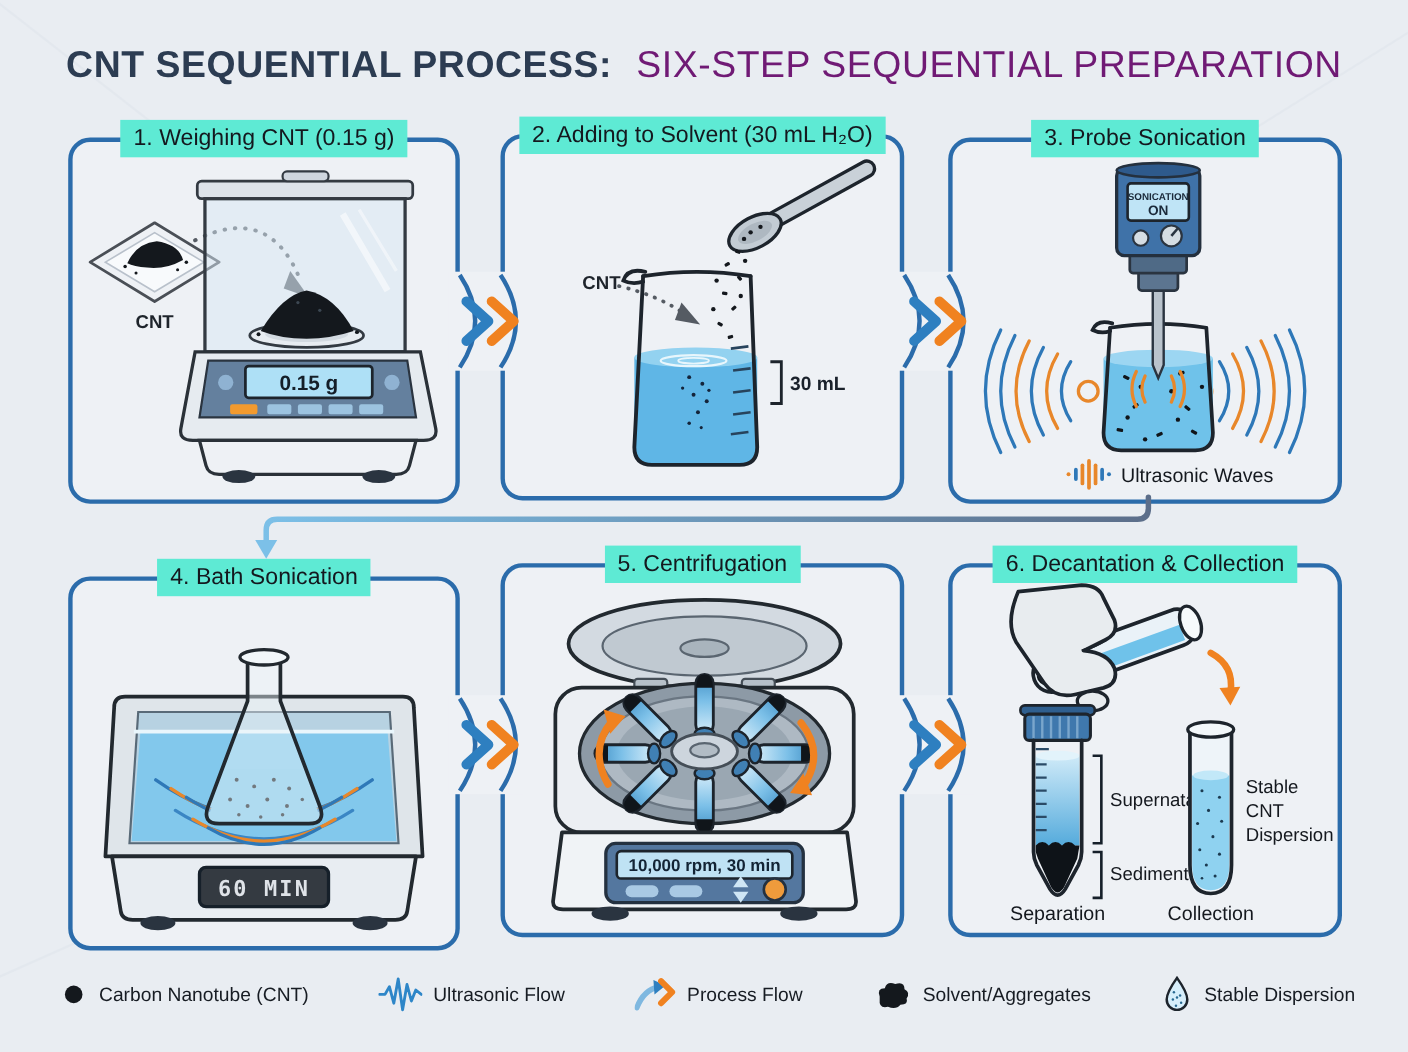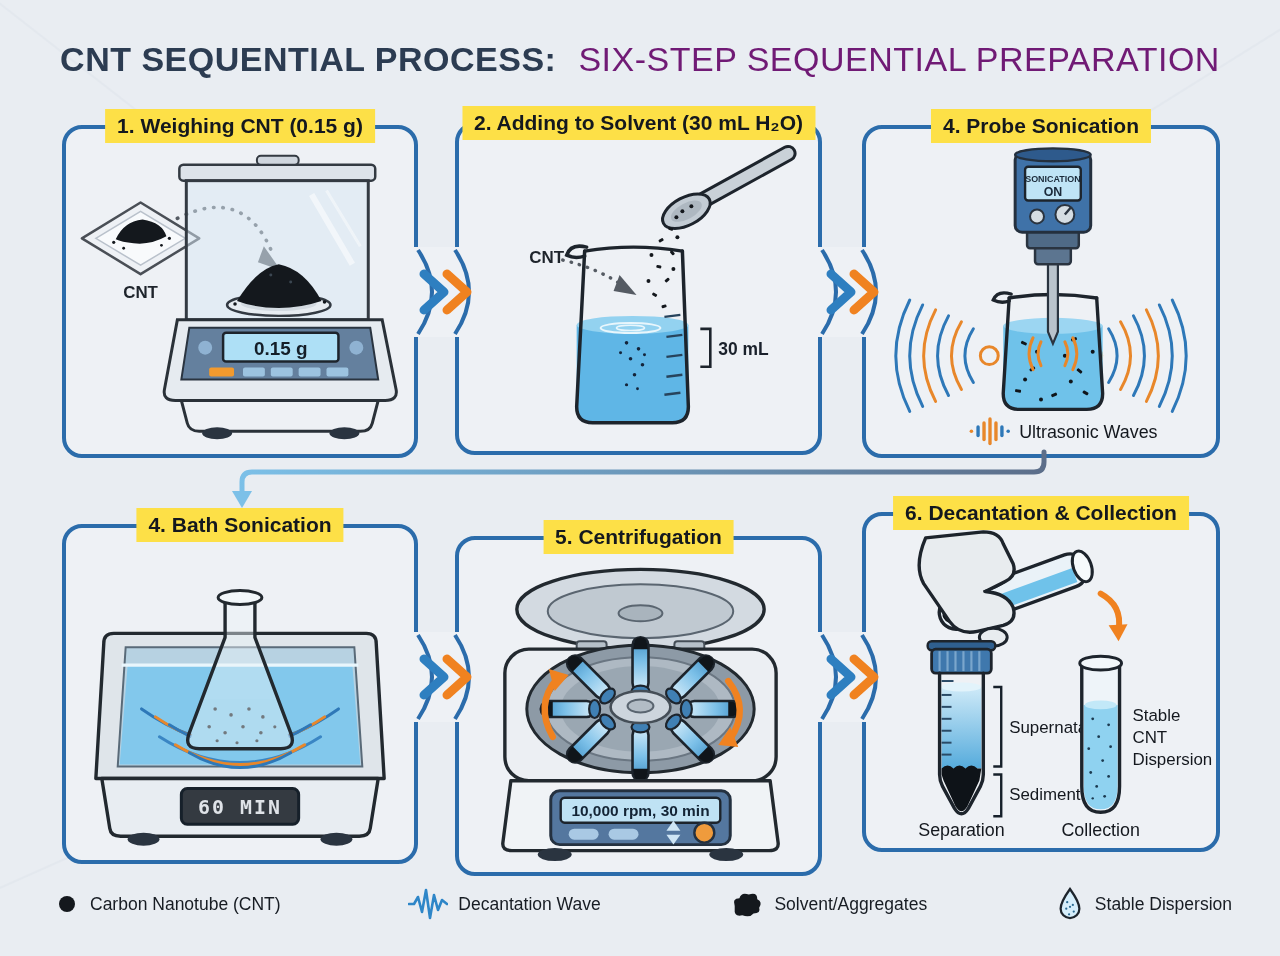--- a/index.html
+++ b/index.html
@@ -15,22 +15,22 @@
     font-size:34px;letter-spacing:.5px;white-space:nowrap;
   }
   .page-header .strong{font-weight:800;color:#2c3c52;}
   .page-header .rest{font-weight:500;color:#701a75;margin-left:12px;}
   .panel{
     position:absolute;border:4px solid #2b6cab;border-radius:20px;
     background:#eef1f5;box-sizing:border-box;
   }
   .panel-title{
     position:absolute;top:-20px;left:50%;transform:translateX(-50%);
-    background:#fde047;padding:0 12px;white-space:nowrap;
-    font-size:21px;font-weight:700;color:#14181e;line-height:34px;
+    background:#5eead4;padding:0 12px;white-space:nowrap;
+    font-size:21px;font-weight:400;color:#14181e;line-height:34px;
   }
   .illus{position:absolute;left:0;top:8px;width:100%;height:calc(100% - 10px);}
   .legend{
     position:absolute;left:54px;right:48px;top:878px;height:52px;
     display:flex;align-items:center;justify-content:space-between;
   }
   .legend-item{display:flex;align-items:center;gap:10px;}
   .legend-item .lbl{font-size:17.5px;font-weight:500;color:#171c23;white-space:nowrap;text-align:center;}
   svg text{font-family:"Liberation Sans","DejaVu Sans",sans-serif;}
   .seg{font-family:"DejaVu Sans Mono",monospace;}
@@ -162,21 +162,21 @@
       </g>
     </g>
     <g>
       <path d="M242,190 L252,190 L252,228 L242,228" fill="none" stroke="#1d242c" stroke-width="2.6"></path>
       <text x="260" y="216" font-size="17.5" font-weight="600" fill="#1a212b">30 mL</text>
     </g>
   </svg>
 </section>
 
 <section class="panel" style="left:862px;top:125px;width:358px;height:333px;">
-  <div class="panel-title">4. Probe Sonication</div>
+  <div class="panel-title">3. Probe Sonication</div>
   <svg class="illus" viewBox="0 0 352 305">
 
     <g fill="none" stroke-width="3" stroke-linecap="round">
       <path d="M44,158 Q16,214 44,270" stroke="#2e78b8"></path>
       <path d="M57,163 Q31,214 57,265" stroke="#2e78b8"></path>
       <path d="M70,168 Q46,214 70,260" stroke="#e8872a"></path>
       <path d="M83,174 Q61,214 83,254" stroke="#2e78b8"></path>
       <path d="M96,180 Q76,214 96,248" stroke="#e8872a"></path>
       <path d="M108,187 Q91,214 108,241" stroke="#2e78b8"></path>
       <circle cx="124" cy="214" r="9" stroke="#e8872a"></circle>
@@ -292,21 +292,21 @@
     <g>
       <path d="M36,238 L314,238 L306,288 Q305,296 295,296 L55,296 Q45,296 44,288 Z" fill="#e8edf2" stroke="#22292f" stroke-width="3.4" stroke-linejoin="round"></path>
       <rect x="116" y="248" width="118" height="36" rx="6" fill="#343a41" stroke="#16202a" stroke-width="3"></rect>
       <text class="seg" x="175" y="274" text-anchor="middle" font-size="20" font-weight="700" letter-spacing="2" fill="#dfe3e8">60 MIN</text>
       <ellipse cx="78" cy="299" rx="16" ry="6.5" fill="#2a3440"></ellipse>
       <ellipse cx="272" cy="299" rx="16" ry="6.5" fill="#2a3440"></ellipse>
     </g>
   </svg>
 </section>
 
-<section class="panel" style="left:455px;top:536px;width:367px;height:340px;">
+<section class="panel" style="left:455px;top:512px;width:367px;height:340px;">
   <div class="panel-title">5. Centrifugation</div>
   <svg class="illus" viewBox="0 0 360 312">
     <defs>
       <linearGradient id="tubeGrad" x1="0" y1="0" x2="1" y2="0">
         <stop offset="0" stop-color="#d5ecf9"></stop>
           <stop offset="0.55" stop-color="#7cc0e8"></stop>
           <stop offset="1" stop-color="#3e8ec4"></stop>
       </linearGradient>
       <g id="ctube">
         <rect x="-24" y="-8" width="54" height="16" rx="8" fill="url(#tubeGrad)" stroke="#1d242c" stroke-width="2.6"></rect>
@@ -500,21 +500,29 @@
   <div class="legend-item">
     <svg width="26" height="26" viewBox="0 0 26 26">
       <circle cx="13" cy="13" r="8" fill="#14181d"></circle>
     </svg>
     <span class="lbl">Carbon Nanotube (CNT)</span>
   </div>
   <div class="legend-item">
     <svg width="40" height="32" viewBox="0 0 40 32">
       <polyline points="1,16 6,16 10,9 14,24 18,2 22,30 26,7 30,22 34,12 39,16" fill="none" stroke="#2e86c8" stroke-width="2.6" stroke-linecap="round" stroke-linejoin="round"></polyline>
     </svg>
-    <span class="lbl">Decantation Wave</span>
+    <span class="lbl">Ultrasonic Flow</span>
+  </div>
+  <div class="legend-item">
+    <svg width="38" height="32" viewBox="0 0 38 32">
+      <path d="M2,28 Q8,12 22,9" fill="none" stroke="#7fb8e0" stroke-width="5" stroke-linecap="round"></path>
+      <path d="M28,8 L17,3 L18,16 Z" fill="#2e7fc0"></path>
+      <path d="M24,4 L34,14 L24,24" fill="none" stroke="#f08220" stroke-width="5.5" stroke-linecap="round" stroke-linejoin="round"></path>
+    </svg>
+    <span class="lbl">Process Flow</span>
   </div>
   <div class="legend-item">
     <svg width="36" height="32" viewBox="0 0 38 34">
       <path d="M7,19 Q4,11 12,11 Q14,4 22,7 Q31,4 31,12 Q37,15 33,21 Q35,27 27,27 Q23,32 15,29 Q6,31 7,22 Z" fill="#14181d"></path>
     </svg>
     <span class="lbl">Solvent/Aggregates</span>
   </div>
   <div class="legend-item">
     <svg width="30" height="36" viewBox="0 0 32 38">
       <path d="M16,3 Q26,17 26,24 A10,10 0 1 1 6,24 Q6,17 16,3 Z" fill="#d6eefb" stroke="#1d242c" stroke-width="2.4"></path>

